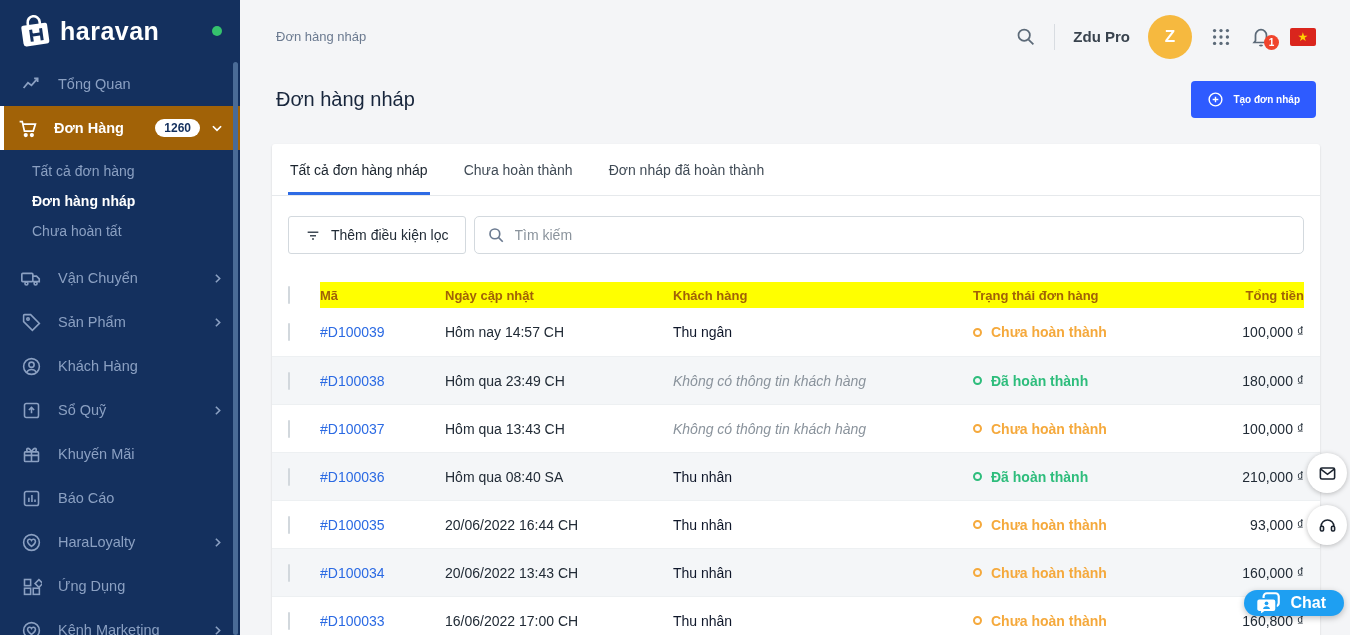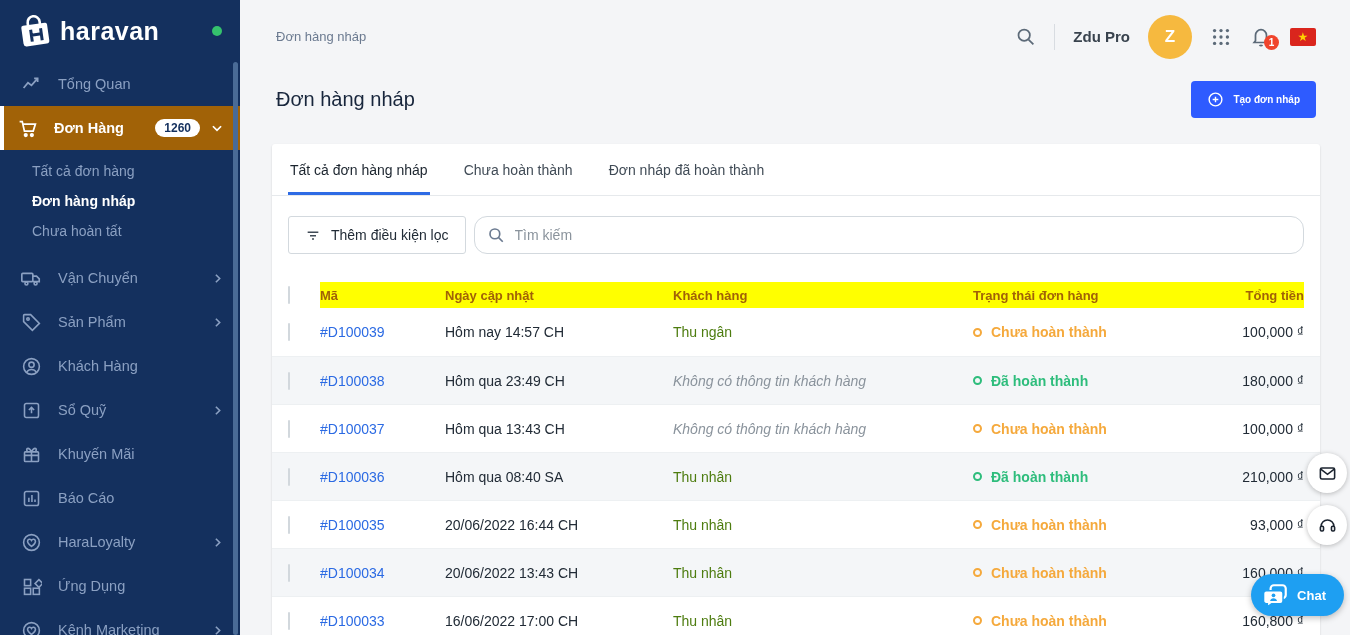--- a/index.html
+++ b/index.html
@@ -41,46 +41,46 @@
   .page-title { font-size:20px; font-weight:500; color:#18263c; }
   .btn-primary { margin-left:auto; background:#2e5bff; color:#fff; border:none; border-radius:4px; height:37px; padding:0 16px; font-size:10px; font-weight:bold; display:flex; align-items:center; gap:9px; cursor:pointer; font-family:inherit; }
 
   .card { margin:0 30px 0 32px; background:#fff; border-radius:3px 3px 0 0; box-shadow:0 1px 2px rgba(21,27,38,.18); height:600px; }
   .tabs { display:flex; gap:32px; padding:0 16px; border-bottom:1px solid #e6e9ec; }
   .tab { padding:18px 2px 14px; font-size:14px; color:#404b56; cursor:pointer; border-bottom:3px solid transparent; }
   .tab.active { color:#1b242e; border-bottom-color:#2e6be5; }
 
   .toolbar { display:flex; gap:8px; padding:20px 16px 26px; }
   .filter-btn { display:flex; align-items:center; gap:10px; height:38px; padding:0 16px; border:1px solid #d3d9de; border-radius:3px; background:#fff; font-size:14px; color:#212b36; cursor:pointer; font-family:inherit; }
-  .search-box { flex:1; height:38px; border:1px solid #d3d9de; border-radius:13px; display:flex; align-items:center; padding:0 12px; gap:10px; background:#fff; }
+  .search-box { flex:1; height:38px; border:1px solid #d3d9de; border-radius:5px; display:flex; align-items:center; padding:0 12px; gap:10px; background:#fff; }
   .search-box input { border:none; outline:none; flex:1; font-size:14px; font-family:inherit; color:#212b36; background:transparent; }
   .search-box input::placeholder { color:#8a939c; }
 
   .tgrid { display:grid; grid-template-columns:32px 125px 228px 300px 240px 1fr; align-items:center; padding:0 16px; }
   .thead { height:26px; margin-top:2px; }
   .thead .hcell { background:#ffff00; height:26px; display:flex; align-items:center; font-size:13px; font-weight:bold; color:#a16207; }
   .thead .hcell.num { justify-content:flex-end; }
   .checkbox { width:16px; height:16px; background:#e9edf1; border:1px solid #d2d8dd; border-radius:3px; cursor:pointer; }
   .trow { height:48px; border-top:1px solid #edf0f2; }
   .trow:first-of-type { border-top:none; }
   .trow:nth-of-type(even) { background:#f4f6f8; }
   .id-link { color:#2b6ae3; cursor:pointer; }
-  .cust { color:#4d7c0f; cursor:pointer; }
+  .cust { color:#0f172a; cursor:pointer; }
   .trow.cust-empty .cust { color:#8a939c; font-style:italic; cursor:default; }
   .status { display:flex; align-items:center; gap:9px; font-weight:bold; }
   .trow.st-pending .status { color:#f5a93c; }
   .trow.st-done .status { color:#2ebd7c; }
   .status-ring { width:9px; height:9px; border:2px solid currentColor; border-radius:50%; }
   .total { text-align:right; color:#212b36; }
 
   
   .float-circle { position:absolute; width:40px; height:40px; border-radius:50%; background:#fff; box-shadow:0 1px 5px rgba(0,0,0,.25); display:flex; align-items:center; justify-content:center; color:#1c2430; cursor:pointer; }
   .fc-mail { left:1307px; top:453px; }
   .fc-headset { left:1307px; top:505px; }
-  .chat-btn { position:absolute; right:6px; bottom:19px; height:42px; border-radius:21px; background:#1e9ff2; color:#fff; border:none; display:flex; align-items:center; gap:8px; padding:0 18px 0 12px; font-size:13px; font-weight:bold; font-family:inherit; cursor:pointer; box-shadow:0 2px 6px rgba(0,0,0,.25); }
+  .chat-btn { position:absolute; right:6px; bottom:19px; height:26px; border-radius:21px; background:#1e9ff2; color:#fff; border:none; display:flex; align-items:center; gap:8px; padding:0 18px 0 12px; font-size:16px; font-weight:bold; font-family:inherit; cursor:pointer; box-shadow:0 2px 6px rgba(0,0,0,.25); }
 </style>
 </head>
 <body>
 
 <div class="app">
 
   <aside class="sidebar">
     <div class="logo-row">
       <svg class="logo-mark" viewBox="0 0 44 38">
         <g transform="rotate(-8 22 20)">

